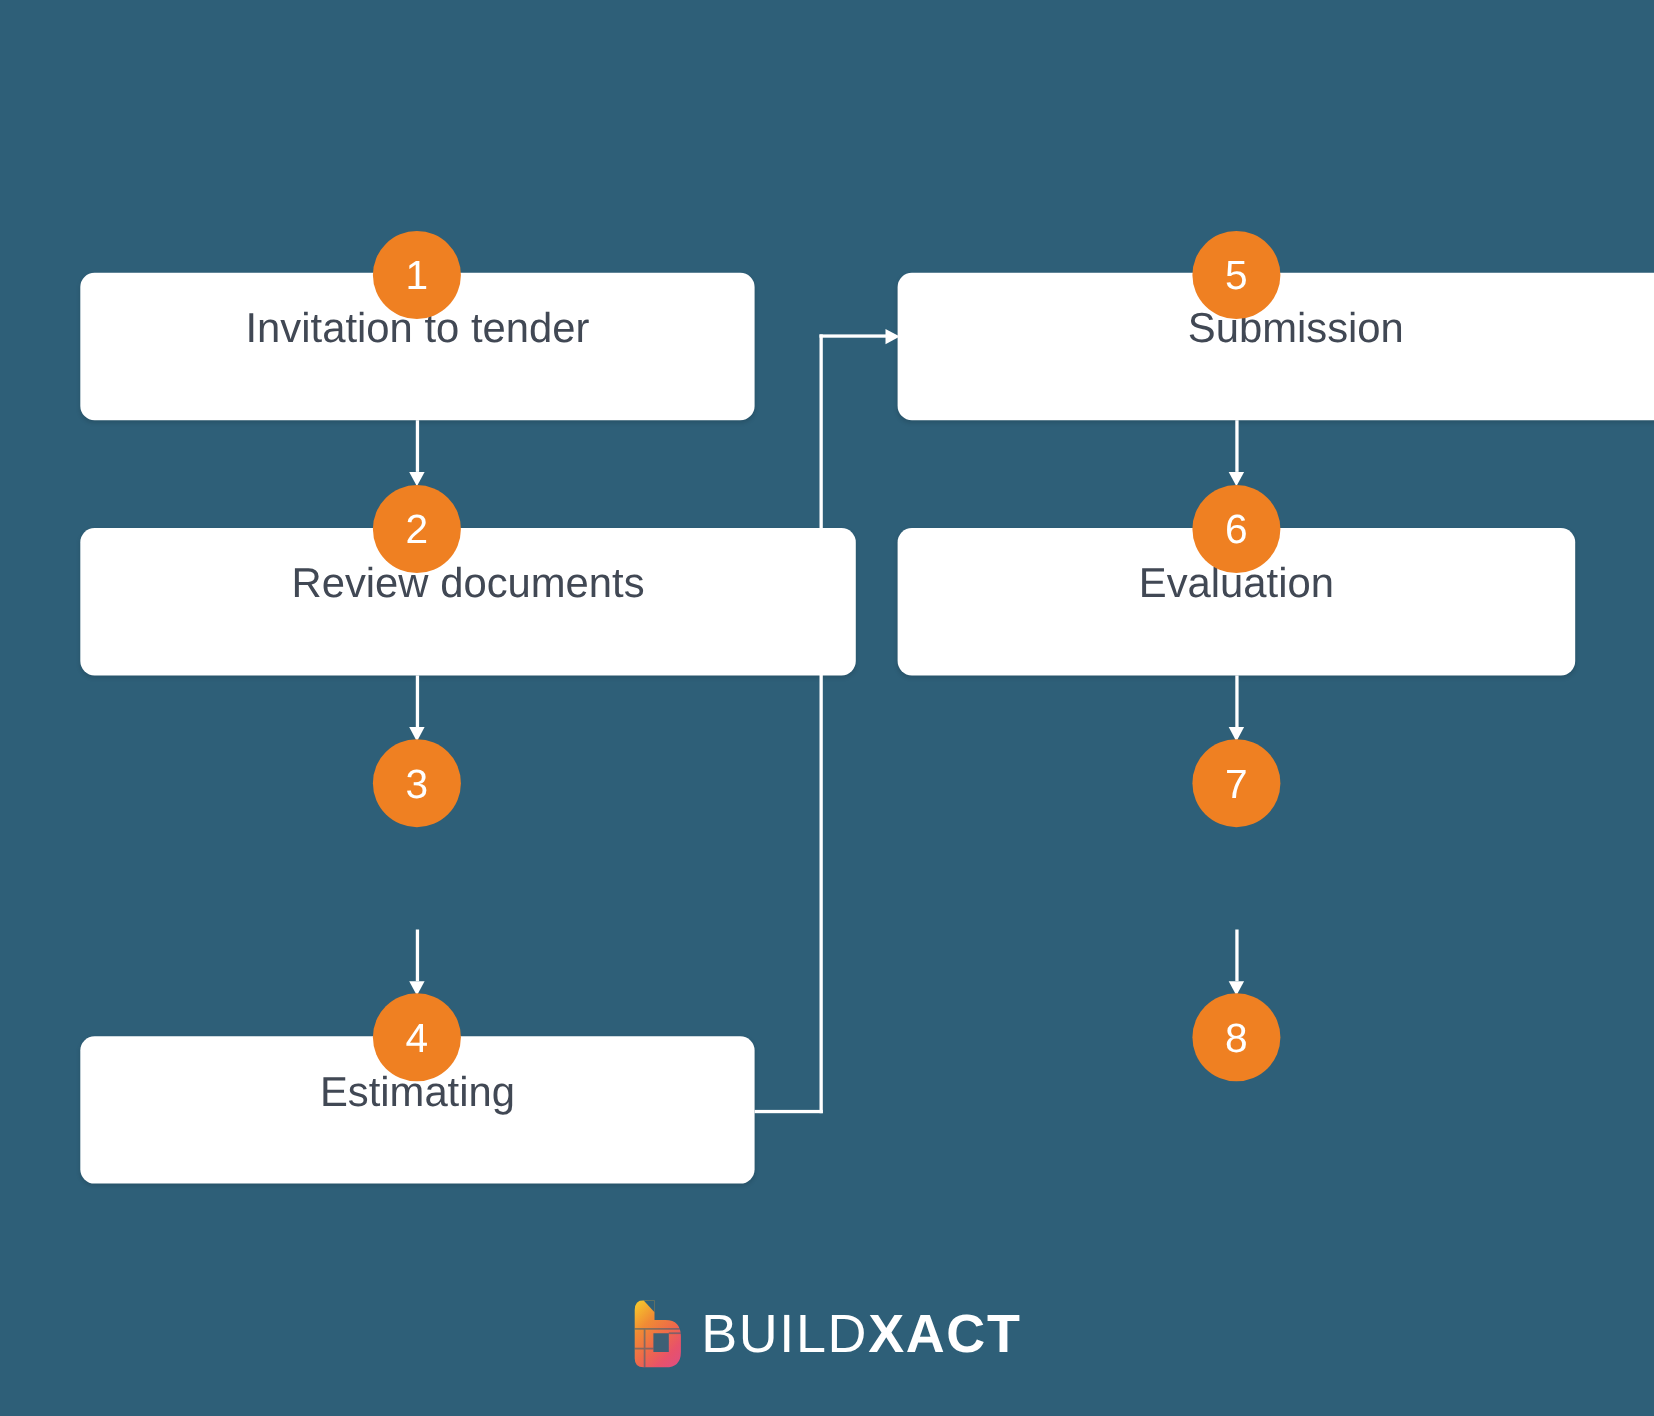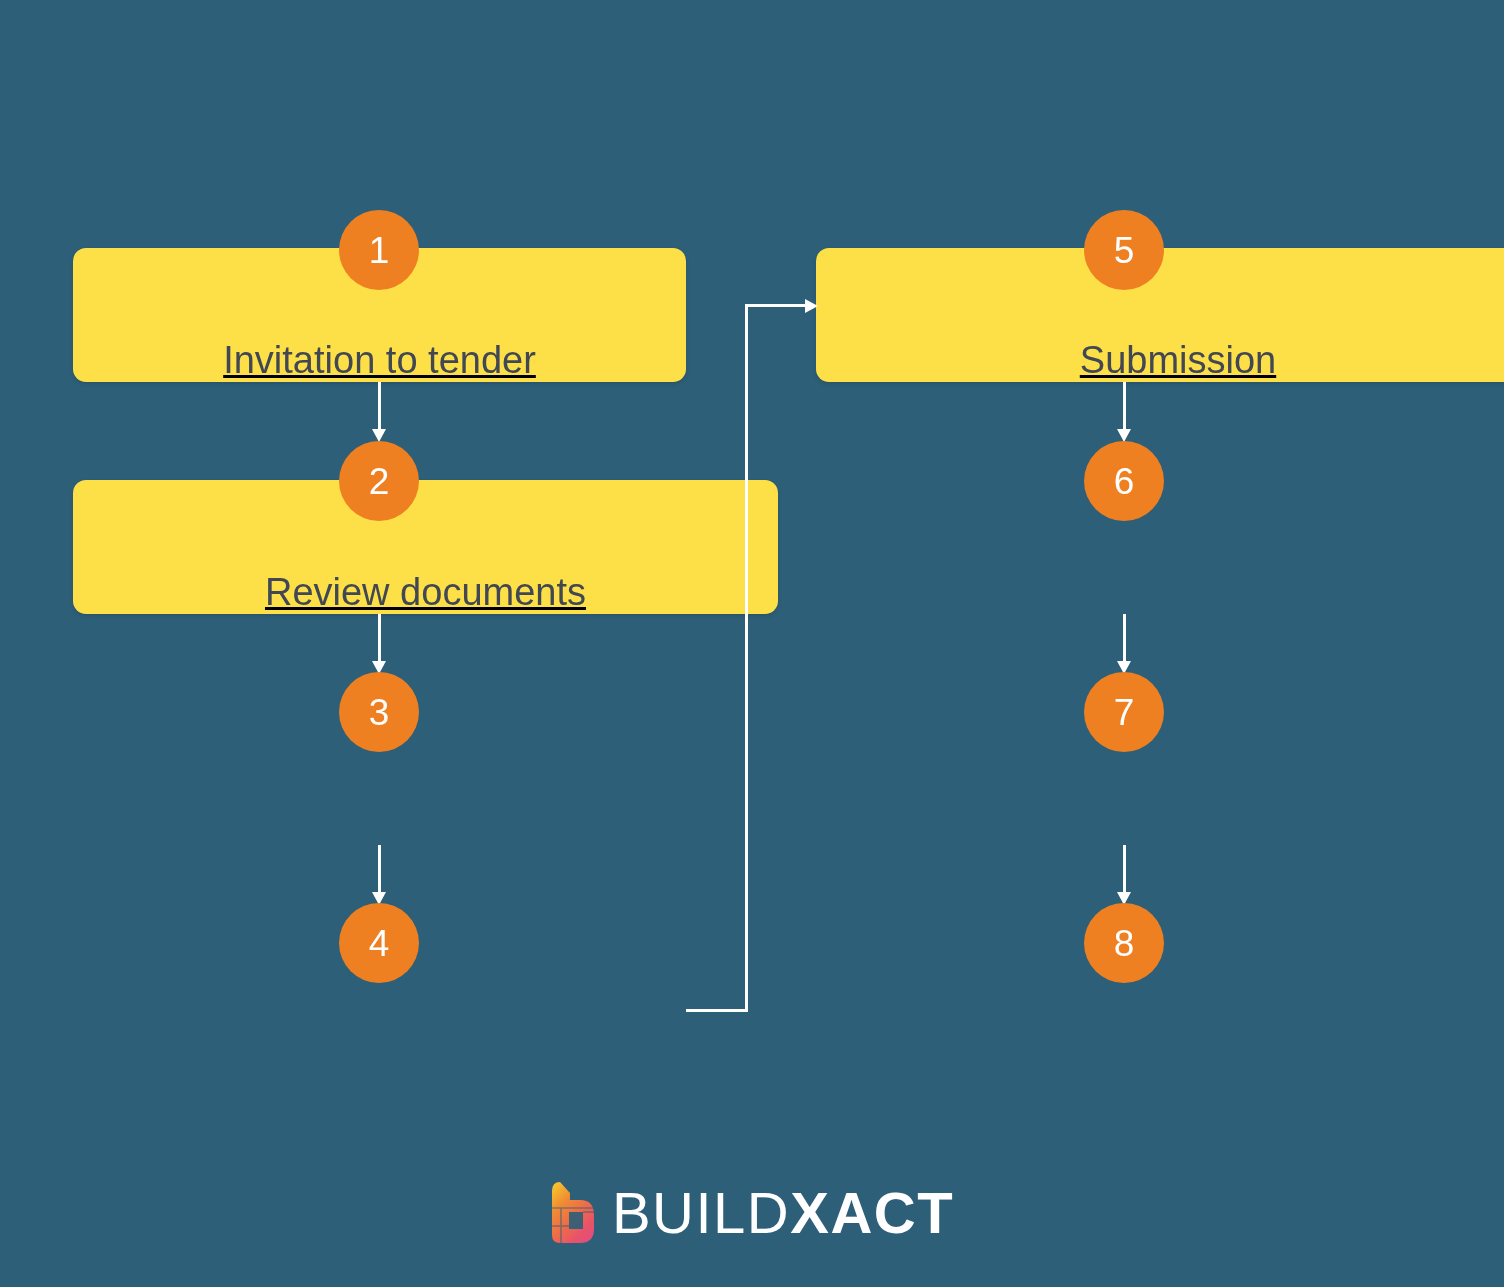--- a/index.html
+++ b/index.html
@@ -29,27 +29,26 @@
     font-weight: bold;
     font-size: 57px;
     letter-spacing: 0.5px;
     color: #ffffff;
     line-height: 1.1;
   }
 
   
   .step-box {
     position: absolute;
-    background: #fde047;
+    background: #ffffff;
     border-radius: 13px;
     box-shadow: 0 2px 4px rgba(0,0,0,0.13);
     display: flex;
-    align-items: flex-end;
+    align-items: flex-start;
     justify-content: center;
-    text-decoration: underline;
   }
   .step-label {
     font-family: "Liberation Sans", sans-serif;
     font-size: 38px;
     font-weight: 400;
     color: #414854;
     text-align: center;
     padding-top: 30px;
     white-space: nowrap;
   }
@@ -115,21 +114,21 @@
     justify-content: center;
     gap: 16px;
   }
   #logo-mark {
     width: 46px;
     height: 62px;
     display: block;
   }
   #logo-text {
     font-family: "Liberation Sans", sans-serif;
-    font-size: 58px;
+    font-size: 49px;
     color: #ffffff;
     letter-spacing: 1.5px;
     line-height: 1;
     white-space: nowrap;
   }
   #logo-text .light { font-weight: 300; }
   #logo-text .bold  { font-weight: 700; }
 </style>
 </head>
 <body>
@@ -151,35 +150,41 @@
   <div class="step-badge" style="left:339px; top:441px;">2</div>
 
   <div class="v-arrow" style="left:378px; top:614px; height:47px;"></div>
   <div class="arrow-head-down" style="left:372px; top:661px;"></div>
 
   <div class="step-badge" style="left:339px; top:672px;">3</div>
 
   <div class="v-arrow" style="left:378px; top:845px; height:47px;"></div>
   <div class="arrow-head-down" style="left:372px; top:892px;"></div>
 
+  <div class="step-box" style="left:73px; top:942px; width:613px; height:134px;">
+    <div class="step-label">Estimating</div>
+  </div>
   <div class="step-badge" style="left:339px; top:903px;">4</div>
 
   <div class="h-seg" style="left:686px; top:1009px; width:62px;"></div>
   <div class="v-arrow" style="left:745px; top:304px; height:708px;"></div>
   <div class="h-seg" style="left:745px; top:304px; width:62px;"></div>
   <div class="arrow-head-right" style="left:805px; top:299px;"></div>
 
   <div class="step-box" style="left:816px; top:248px; width:724px; height:134px;">
     <div class="step-label">Submission</div>
   </div>
   <div class="step-badge" style="left:1084px; top:210px;">5</div>
 
   <div class="v-arrow" style="left:1123px; top:382px; height:47px;"></div>
   <div class="arrow-head-down" style="left:1117px; top:429px;"></div>
 
+  <div class="step-box" style="left:816px; top:480px; width:616px; height:134px;">
+    <div class="step-label">Evaluation</div>
+  </div>
   <div class="step-badge" style="left:1084px; top:441px;">6</div>
 
   <div class="v-arrow" style="left:1123px; top:614px; height:47px;"></div>
   <div class="arrow-head-down" style="left:1117px; top:661px;"></div>
 
   <div class="step-badge" style="left:1084px; top:672px;">7</div>
 
   <div class="v-arrow" style="left:1123px; top:845px; height:47px;"></div>
   <div class="arrow-head-down" style="left:1117px; top:892px;"></div>
 

